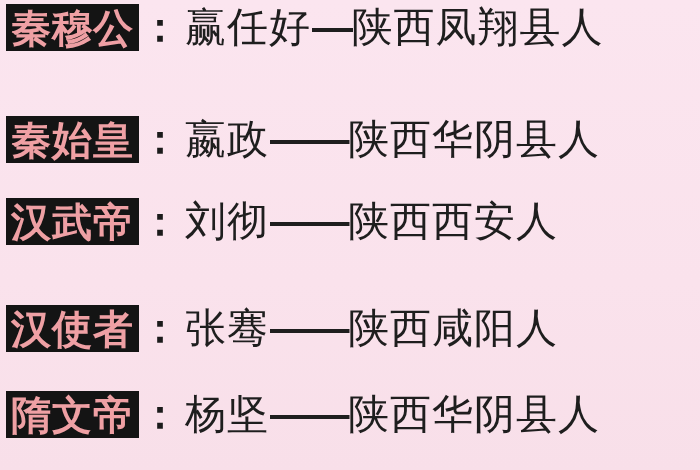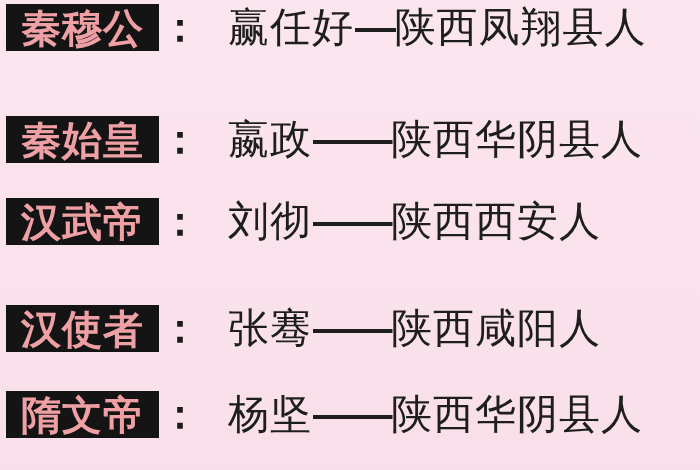--- a/index.html
+++ b/index.html
@@ -24,39 +24,39 @@
   .row-0 { top: 4px; }
   .row-1 { top: 116px; }
   .row-2 { top: 198px; }
   .row-3 { top: 305px; }
   .row-4 { top: 391px; }
   .title-badge {
     display: flex;
     align-items: center;
     justify-content: center;
     height: 47px;
-    padding: 0 15px;
+    padding: 0 5px;
     background: #141414;
     color: #efa0a4;
     font-size: 40px;
     font-weight: 600;
     line-height: 1;
     letter-spacing: 1px;
   }
   .colon {
     color: #1b1b1b;
     font-size: 40px;
     font-weight: 600;
     line-height: 47px;
     margin-left: 1px;
   }
   .entry-text {
     display: flex;
     align-items: center;
-    margin-left: 28px;
+    margin-left: 5px;
     color: #1e1e1e;
     font-size: 41px;
     font-weight: 500;
     line-height: 47px;
     letter-spacing: 1px;
   }
   .dash {
     letter-spacing: -0.06em;
     margin: 0 1px;
     font-weight: 600;

